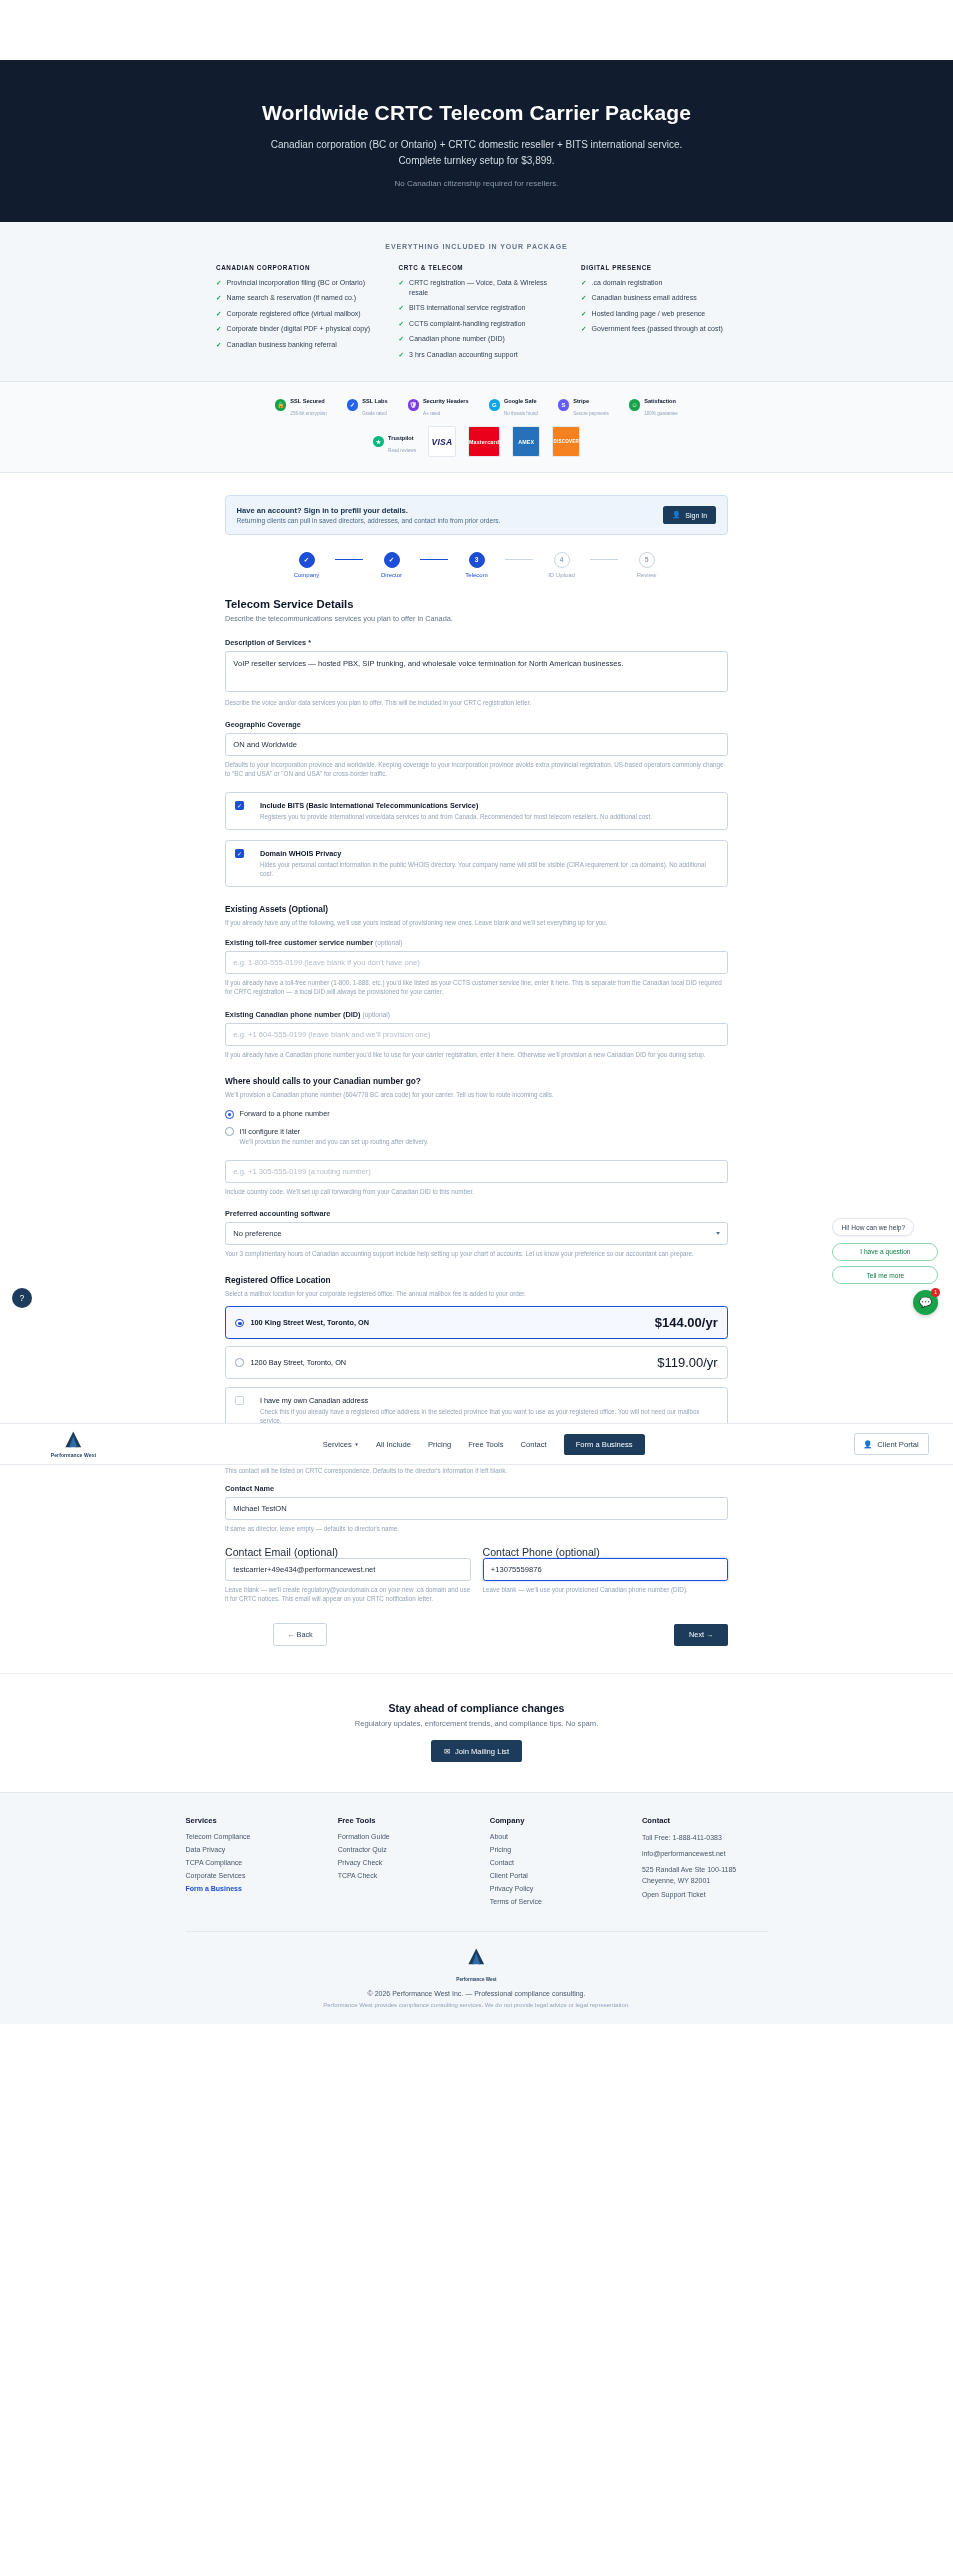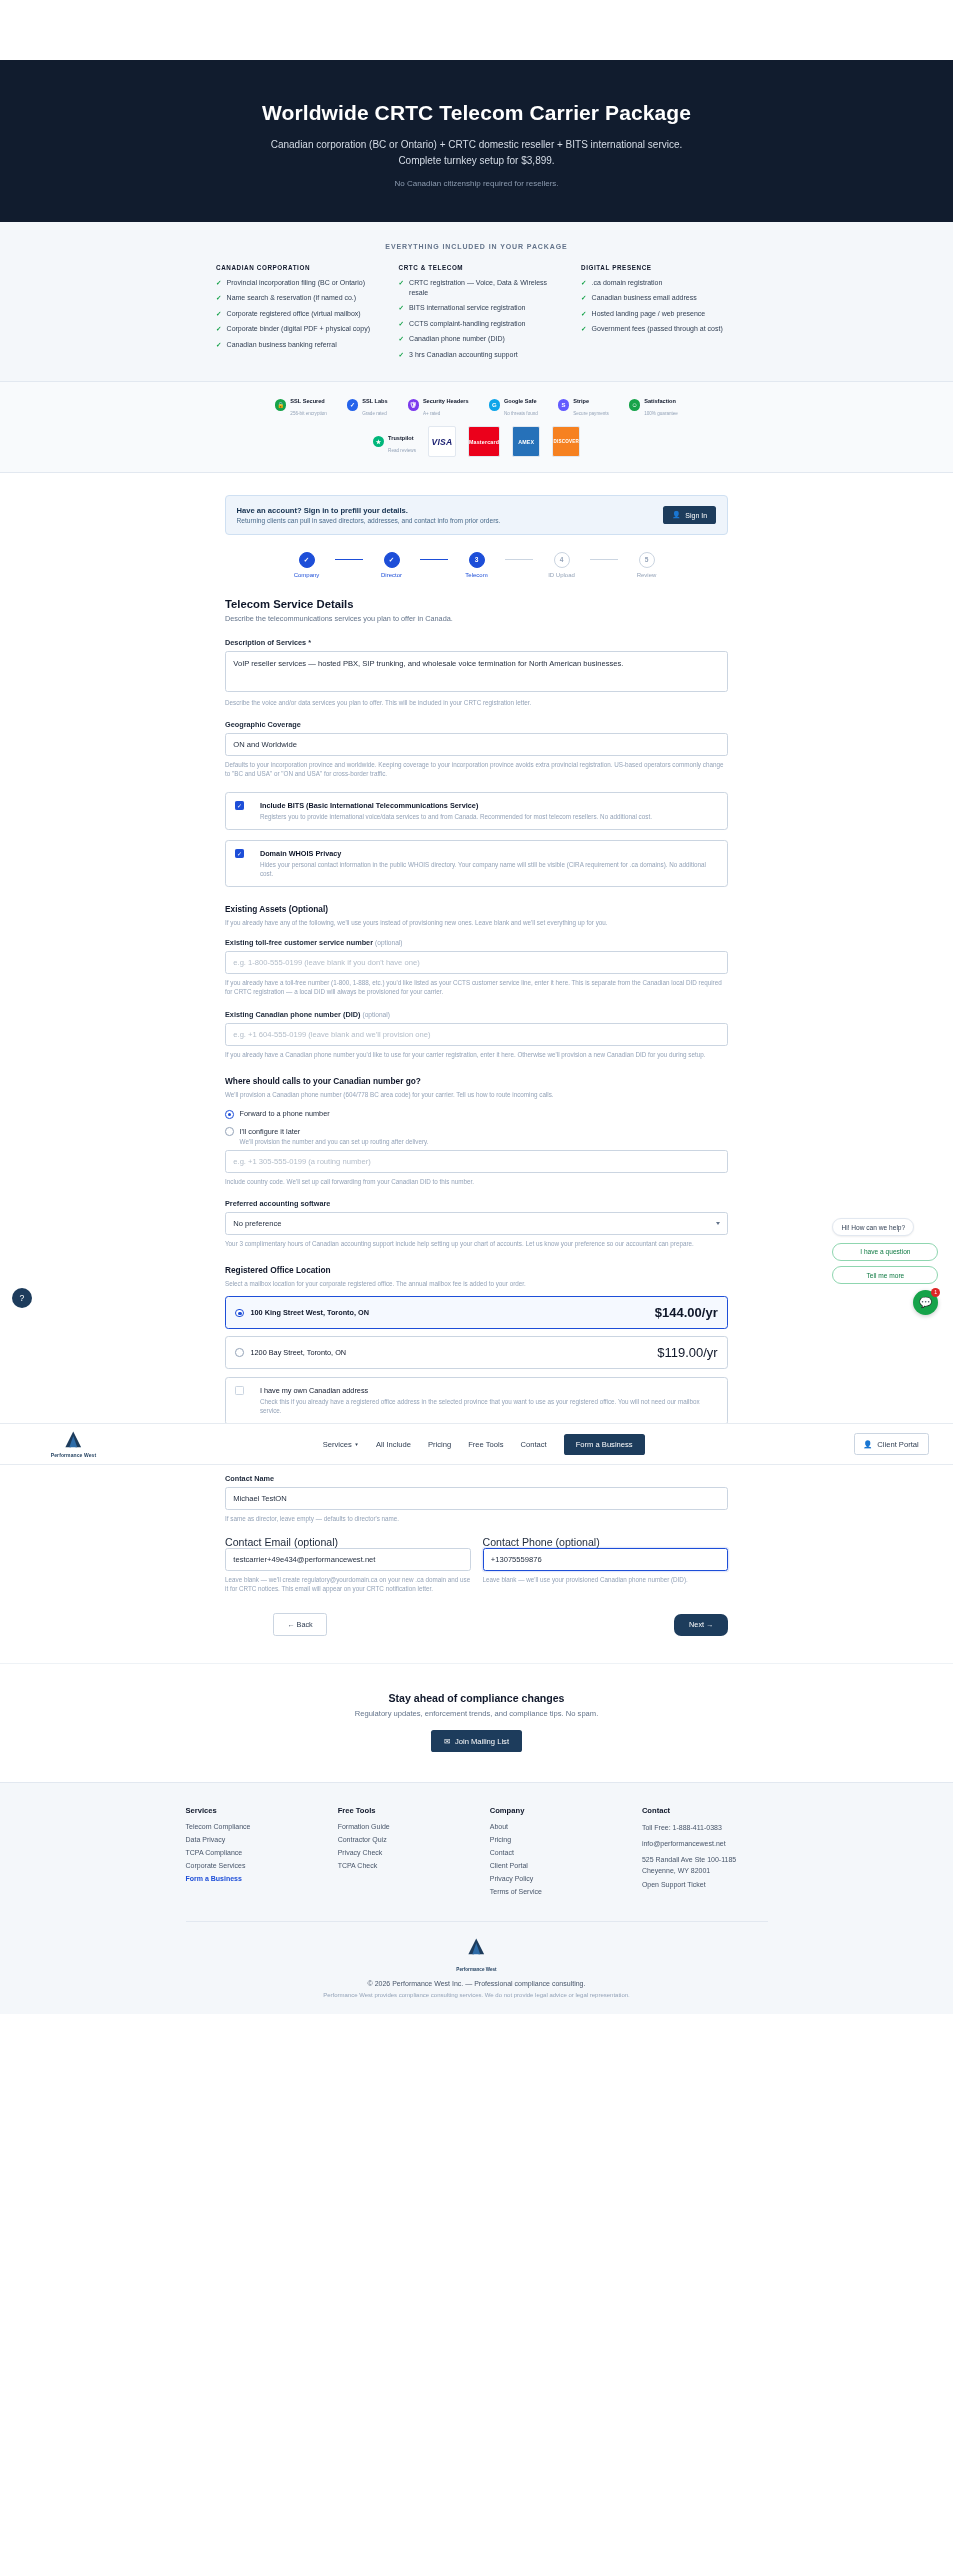--- a/index.html
+++ b/index.html
@@ -169,21 +169,21 @@
   .two-col > div { flex:1; }
   .input-focus { border-color:#1d4ed8 !important; box-shadow:0 0 0 1.3px rgba(29,78,216,.12); }
 
   .nav-buttons { display:flex; justify-content:space-between; align-items:center; margin-top:20px;padding-left:48px; }
   .btn-back {
     border:0.7px solid #cbd5e1; background:#fff; color:#334155;
     font-size:7.3px; padding:6px 13.2px; border-radius:2.6px; cursor:pointer;
   }
   .btn-next {
     border:none; background:#1d3c5c; color:#fff;
-    font-size:7.3px; padding:6.6px 14.6px; border-radius:7px; cursor:pointer;
+    font-size:7.3px; padding:6.6px 14.6px; border-radius:2px; cursor:pointer;
   }
 
   
   .navbar {
     position:absolute; left:0; right:0; top:1363px; height:42px;
     background:#fff; border-top:0.7px solid #e6ebf1; border-bottom:0.7px solid #e6ebf1;
     display:flex; align-items:center; padding:0 24px; z-index:30;
   }
   .brand { display:flex; flex-direction:column; align-items:center; width:99px; }
   .brand .logo-mark { width:22.5px; height:20px; }
@@ -440,21 +440,21 @@
         <div class="radio sel"></div>
         <div class="radio-label">Forward to a phone number</div>
       </div>
       <div class="radio-row" style="padding-bottom:1.3px;">
         <div class="radio"></div>
         <div>
           <div class="radio-label">I'll configure it later</div>
           <div class="radio-help">We'll provision the number and you can set up routing after delivery.</div>
         </div>
       </div>
-      <div class="field" style="margin-top:4px;">
+      <div class="field" style="margin-top:14px;">
         <input type="text" placeholder="e.g. +1 305-555-0199 (a routing number)" style="">
         <div class="help">Include country code. We'll set up call forwarding from your Canadian DID to this number.</div>
       </div>
 
       <div class="field">
         <label class="flabel">Preferred accounting software</label>
         <div class="selwrap">
           <select>
             <option>No preference</option>
           </select>

